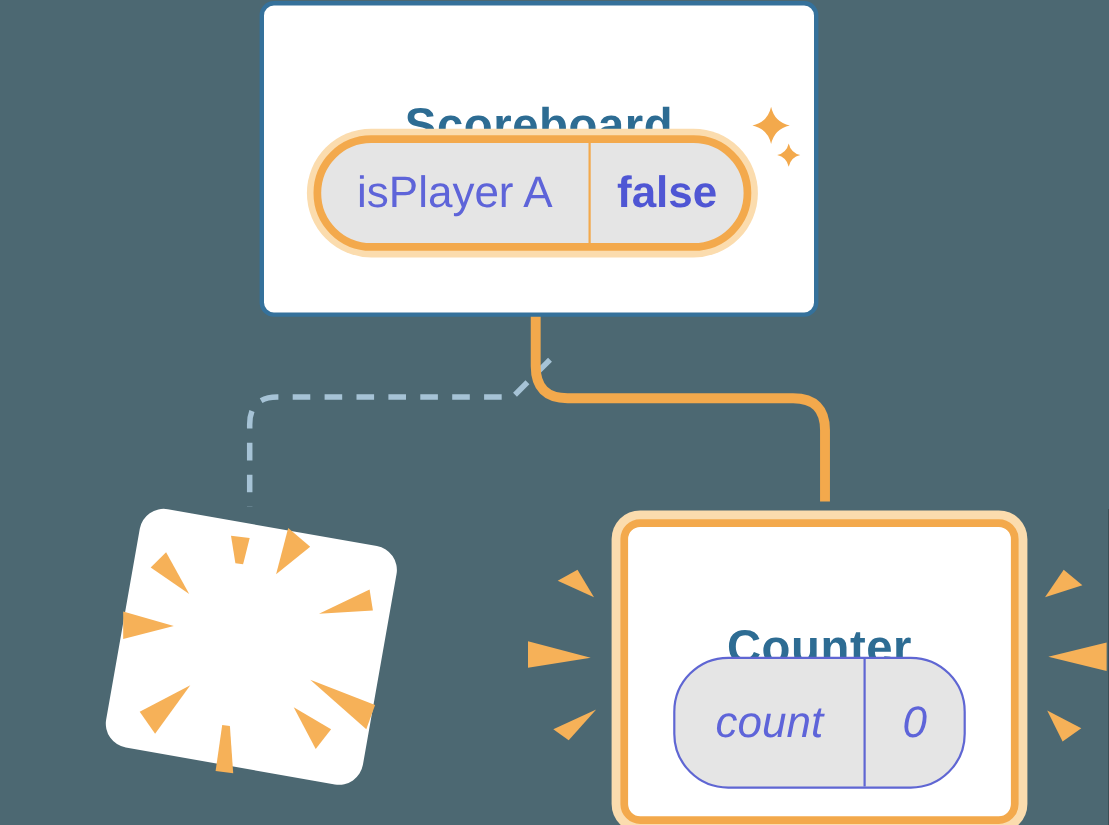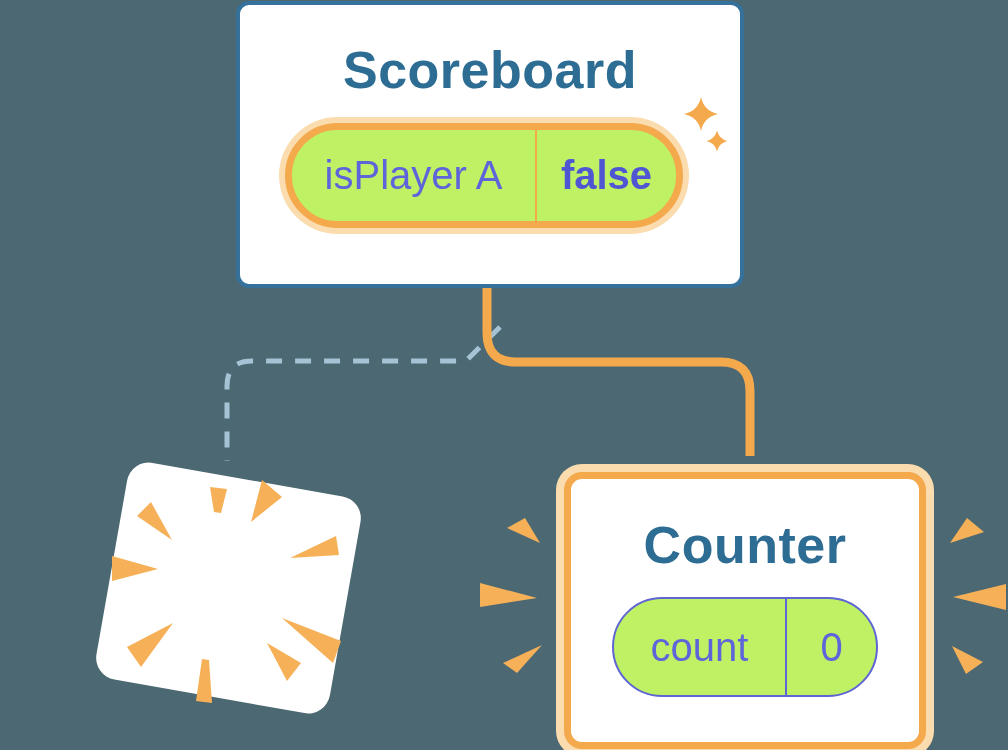--- a/index.html
+++ b/index.html
@@ -16,27 +16,28 @@
 
   .card{
     position:absolute;background:#fff;box-sizing:border-box;
   }
   #scoreboard-card{
     left:236px;top:1px;width:508px;height:287px;
     border:4px solid var(--blue-border);border-radius:13px;z-index:2;
   }
   .card-title{
     position:absolute;left:0;width:100%;text-align:center;
-    color:var(--teal-text);font-size:52px;font-weight:600;line-height:44px;
+    color:var(--teal-text);font-size:43px;font-weight:600;line-height:44px;
     letter-spacing:0.5px;
+    margin-top:44px;
   }
   #scoreboard-title{top:43px;}
   .pill{
     position:absolute;box-sizing:border-box;display:flex;align-items:stretch;
-    background:#bef264;
+    background:#e5e5e5;
   }
   #scoreboard-pill{
     left:45px;top:118px;width:398px;height:105px;border-radius:60px;
     border:7px solid var(--orange);
     box-shadow:0 0 0 6px var(--orange-light);
   }
   #scoreboard-pill .cell-key{width:243px;}
   #scoreboard-pill .divider{width:2px;background:var(--orange);}
   .cell{display:flex;align-items:center;justify-content:center;}
   .cell-value{flex:1;}
@@ -48,22 +49,23 @@
     left:110px;top:478px;width:237px;height:220px;border-radius:22px;
     transform:rotate(10deg);z-index:2;
   }
   #counter-card{
     left:564px;top:472px;width:362px;height:277px;
     border:7px solid var(--orange);border-radius:18px;
     box-shadow:0 0 0 8px var(--orange-light);z-index:2;
   }
   #counter-title{top:44px;}
   #counter-pill{
-    left:41px;top:118px;width:266px;height:100px;border-radius:50px;
+    left:41px;top:118px;width:266px;height:120px;border-radius:50px;
     border:2px solid var(--purple-border);
+    font-style:italic;
   }
   #counter-pill .cell-key{width:171px;}
   #counter-pill .divider{width:2px;background:var(--purple-border);}
   .overlay{z-index:3;}
   .under{z-index:1;}
 </style>
 </head>
 <body>
 
 <div id="stage">

